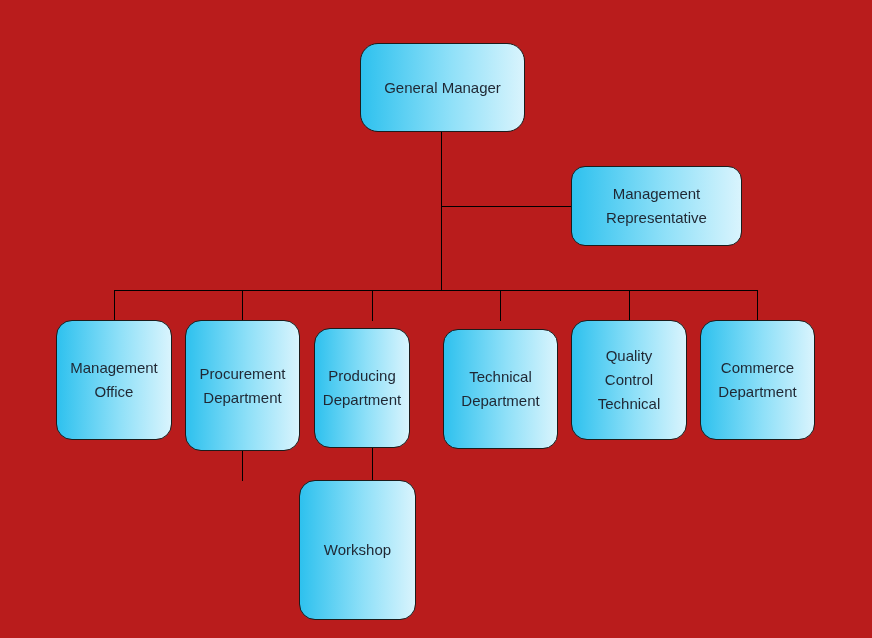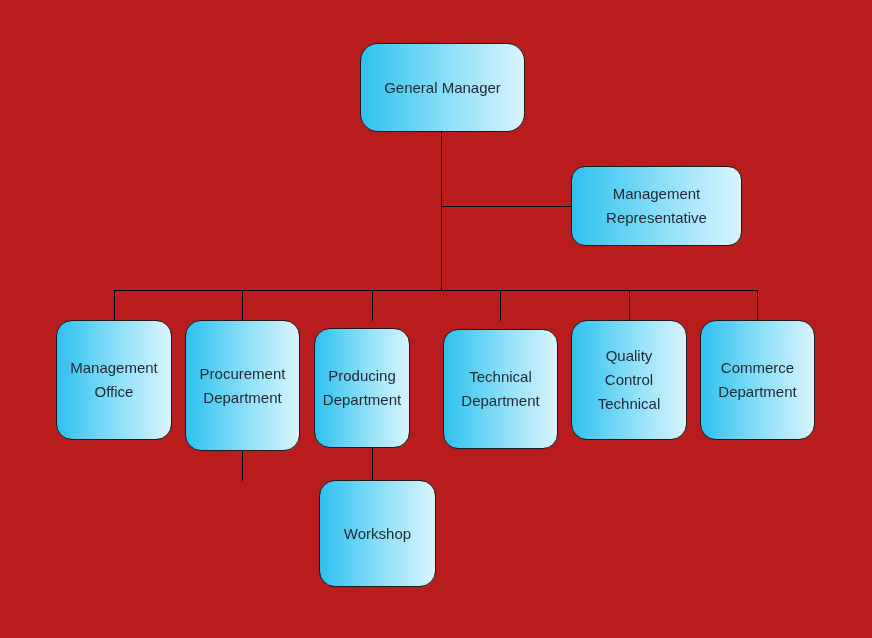--- a/index.html
+++ b/index.html
@@ -43,21 +43,21 @@
   
   #n-general-manager        { left: 360px; top: 43px;  width: 165px; height: 89px;  border-radius: 18px; }
   #n-management-rep         { left: 571px; top: 166px; width: 171px; height: 80px;  border-radius: 14px; }
   #n-management-office      { left: 56px;  top: 320px; width: 116px; height: 120px; }
   #n-procurement            { left: 185px; top: 320px; width: 115px; height: 131px; }
   #n-producing              { left: 314px; top: 328px; width: 96px; height: 120px; }
   #n-technical              { left: 443px; top: 329px; width: 115px; height: 120px; border-radius: 15px; }
   #n-quality-control        { left: 571px; top: 320px; width: 116px; height: 120px; }
   #n-commerce               { left: 700px; top: 320px; width: 115px; height: 120px; }
   #n-storage                { left: 183px; top: 480px; width: 117px; height: 122px; }
-  #n-workshop               { left: 319px; top: 480px; width: 117px; height: 107px; }
+  #n-workshop               { left: 299px; top: 480px; width: 117px; height: 140px; }
 
   
   #c-trunk            { left: 441px; top: 132px; height: 159px; }
   #c-mr-branch        { left: 441px; top: 206px; width: 131px; }
   #c-distribution     { left: 114px; top: 290px; width: 644px; }
   #c-drop-office      { left: 114px; top: 290px; height: 31px; }
   #c-drop-procurement { left: 242px; top: 290px; height: 31px; }
   #c-drop-producing   { left: 372px; top: 290px; height: 31px; }
   #c-drop-technical   { left: 500px; top: 290px; height: 31px; }
   #c-drop-quality     { left: 629px; top: 290px; height: 31px; }

